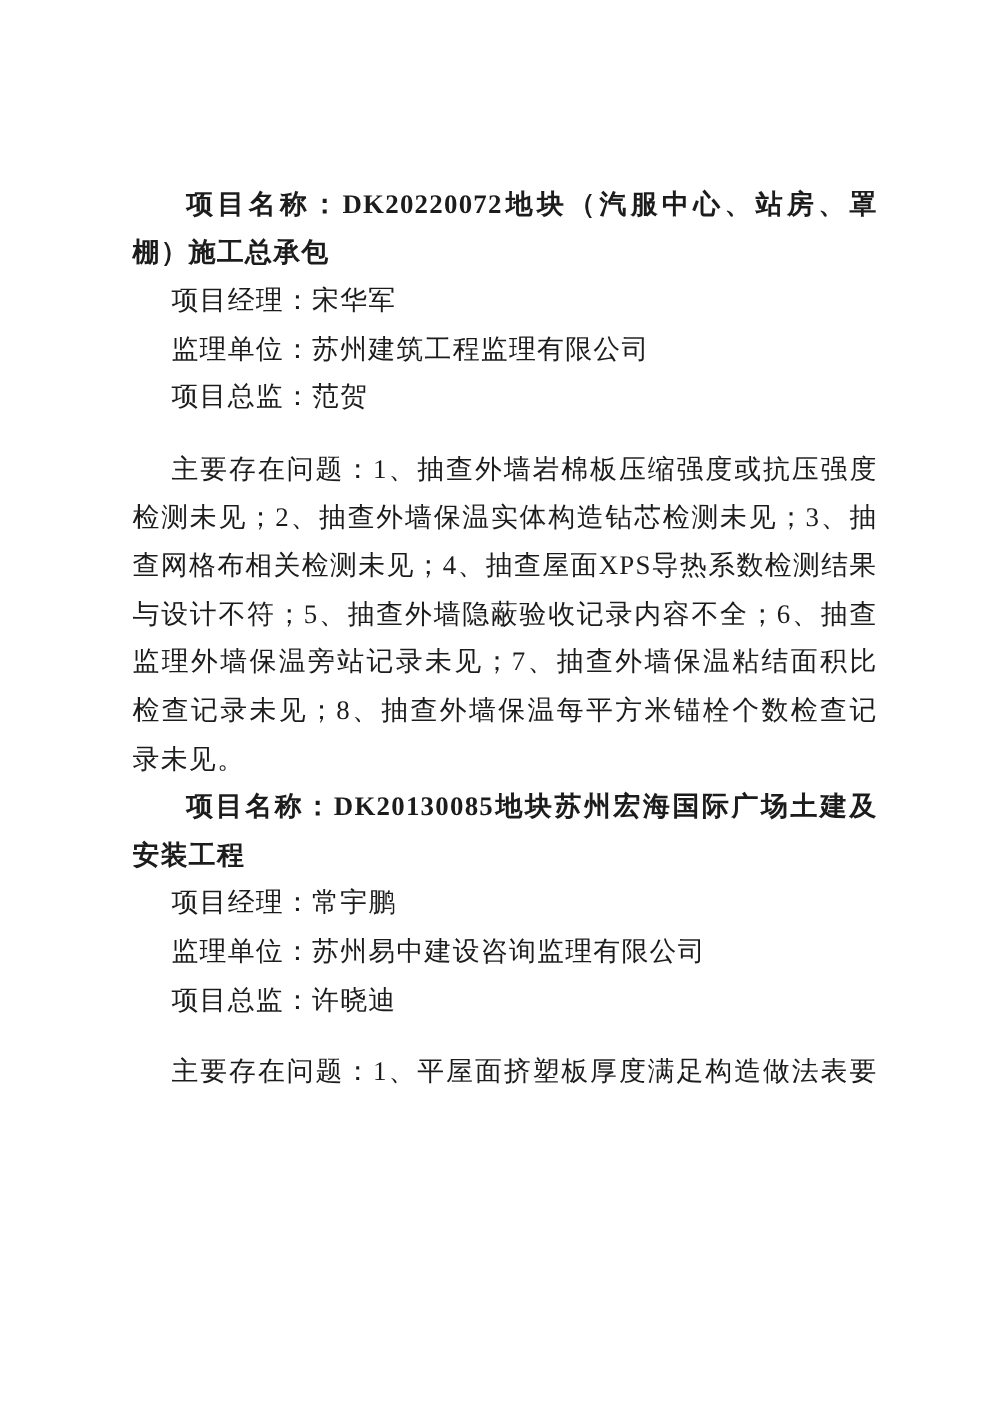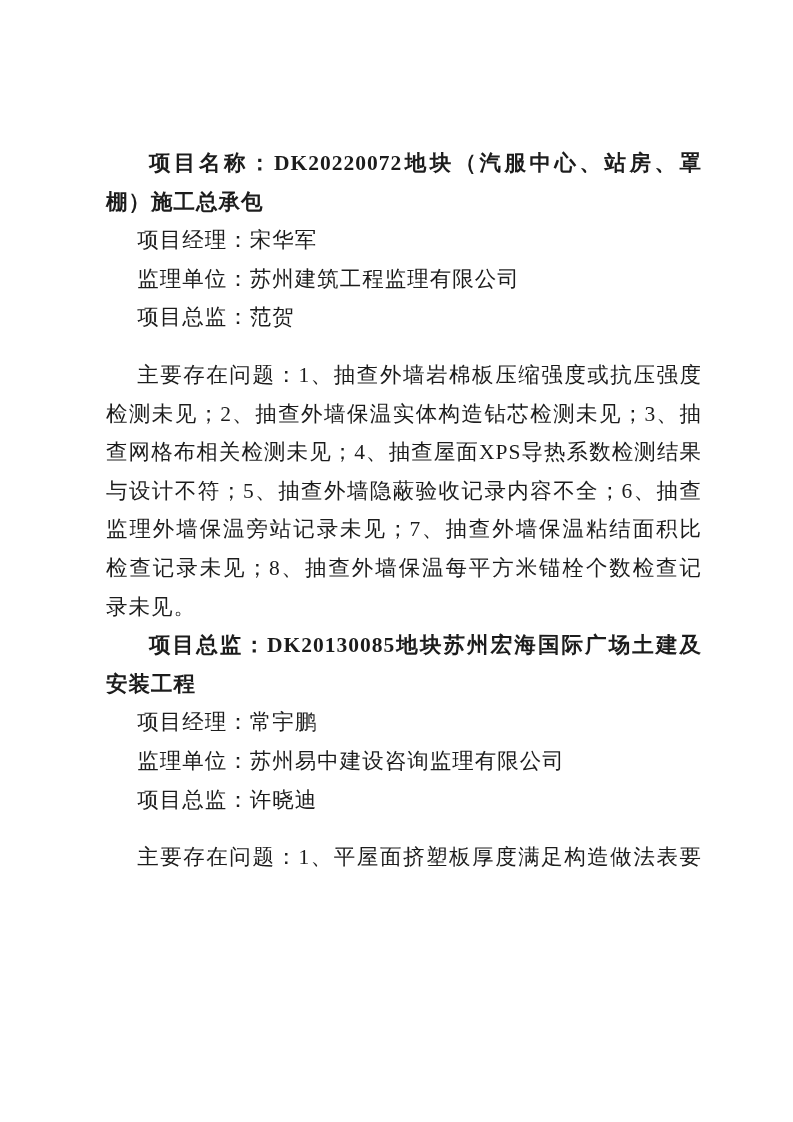--- a/index.html
+++ b/index.html
@@ -63,21 +63,21 @@
 
     <section>
       <p class="project-name-line">项目名称：DK20220072地块（汽服中心、站房、罩棚）施工总承包</p>
       <p class="field-line">项目经理：宋华军</p>
       <p class="field-line">监理单位：苏州建筑工程监理有限公司</p>
       <p class="field-line">项目总监：范贺</p>
       <p class="issues-line">主要存在问题：1、抽查外墙岩棉板压缩强度或抗压强度检测未见；2、抽查外墙保温实体构造钻芯检测未见；3、抽查网格布相关检测未见；4、抽查屋面XPS导热系数检测结果与设计不符；5、抽查外墙隐蔽验收记录内容不全；6、抽查监理外墙保温旁站记录未见；7、抽查外墙保温粘结面积比检查记录未见；8、抽查外墙保温每平方米锚栓个数检查记录未见。</p>
     </section>
 
     <section>
-      <p class="project-name-line">项目总监：DK20130085地块苏州宏海国际广场土建及安装工程</p>
+      <p class="project-name-line">项目名称：DK20130085地块苏州宏海国际广场土建及安装工程</p>
       <p class="field-line">项目经理：常宇鹏</p>
       <p class="field-line">监理单位：苏州易中建设咨询监理有限公司</p>
       <p class="field-line">项目总监：许晓迪</p>
       <p class="issues-line">主要存在问题：1、平屋面挤塑板厚度满足构造做法表要求，但与绿建专篇不符，未见设计确认内容；2、外墙保温用岩棉复试报告未见代表数量（现场进场12000㎡，仅见复试一次）；3、涂料外墙面所用岩棉检测指标不足；4、外墙岩棉现场实体检测未见（取芯、拉伸粘结强度、粘结面积比、保温钉拉拔）。</p>
     </section>
 
   </div>
 
   <div class="page-number">3</div>
 

